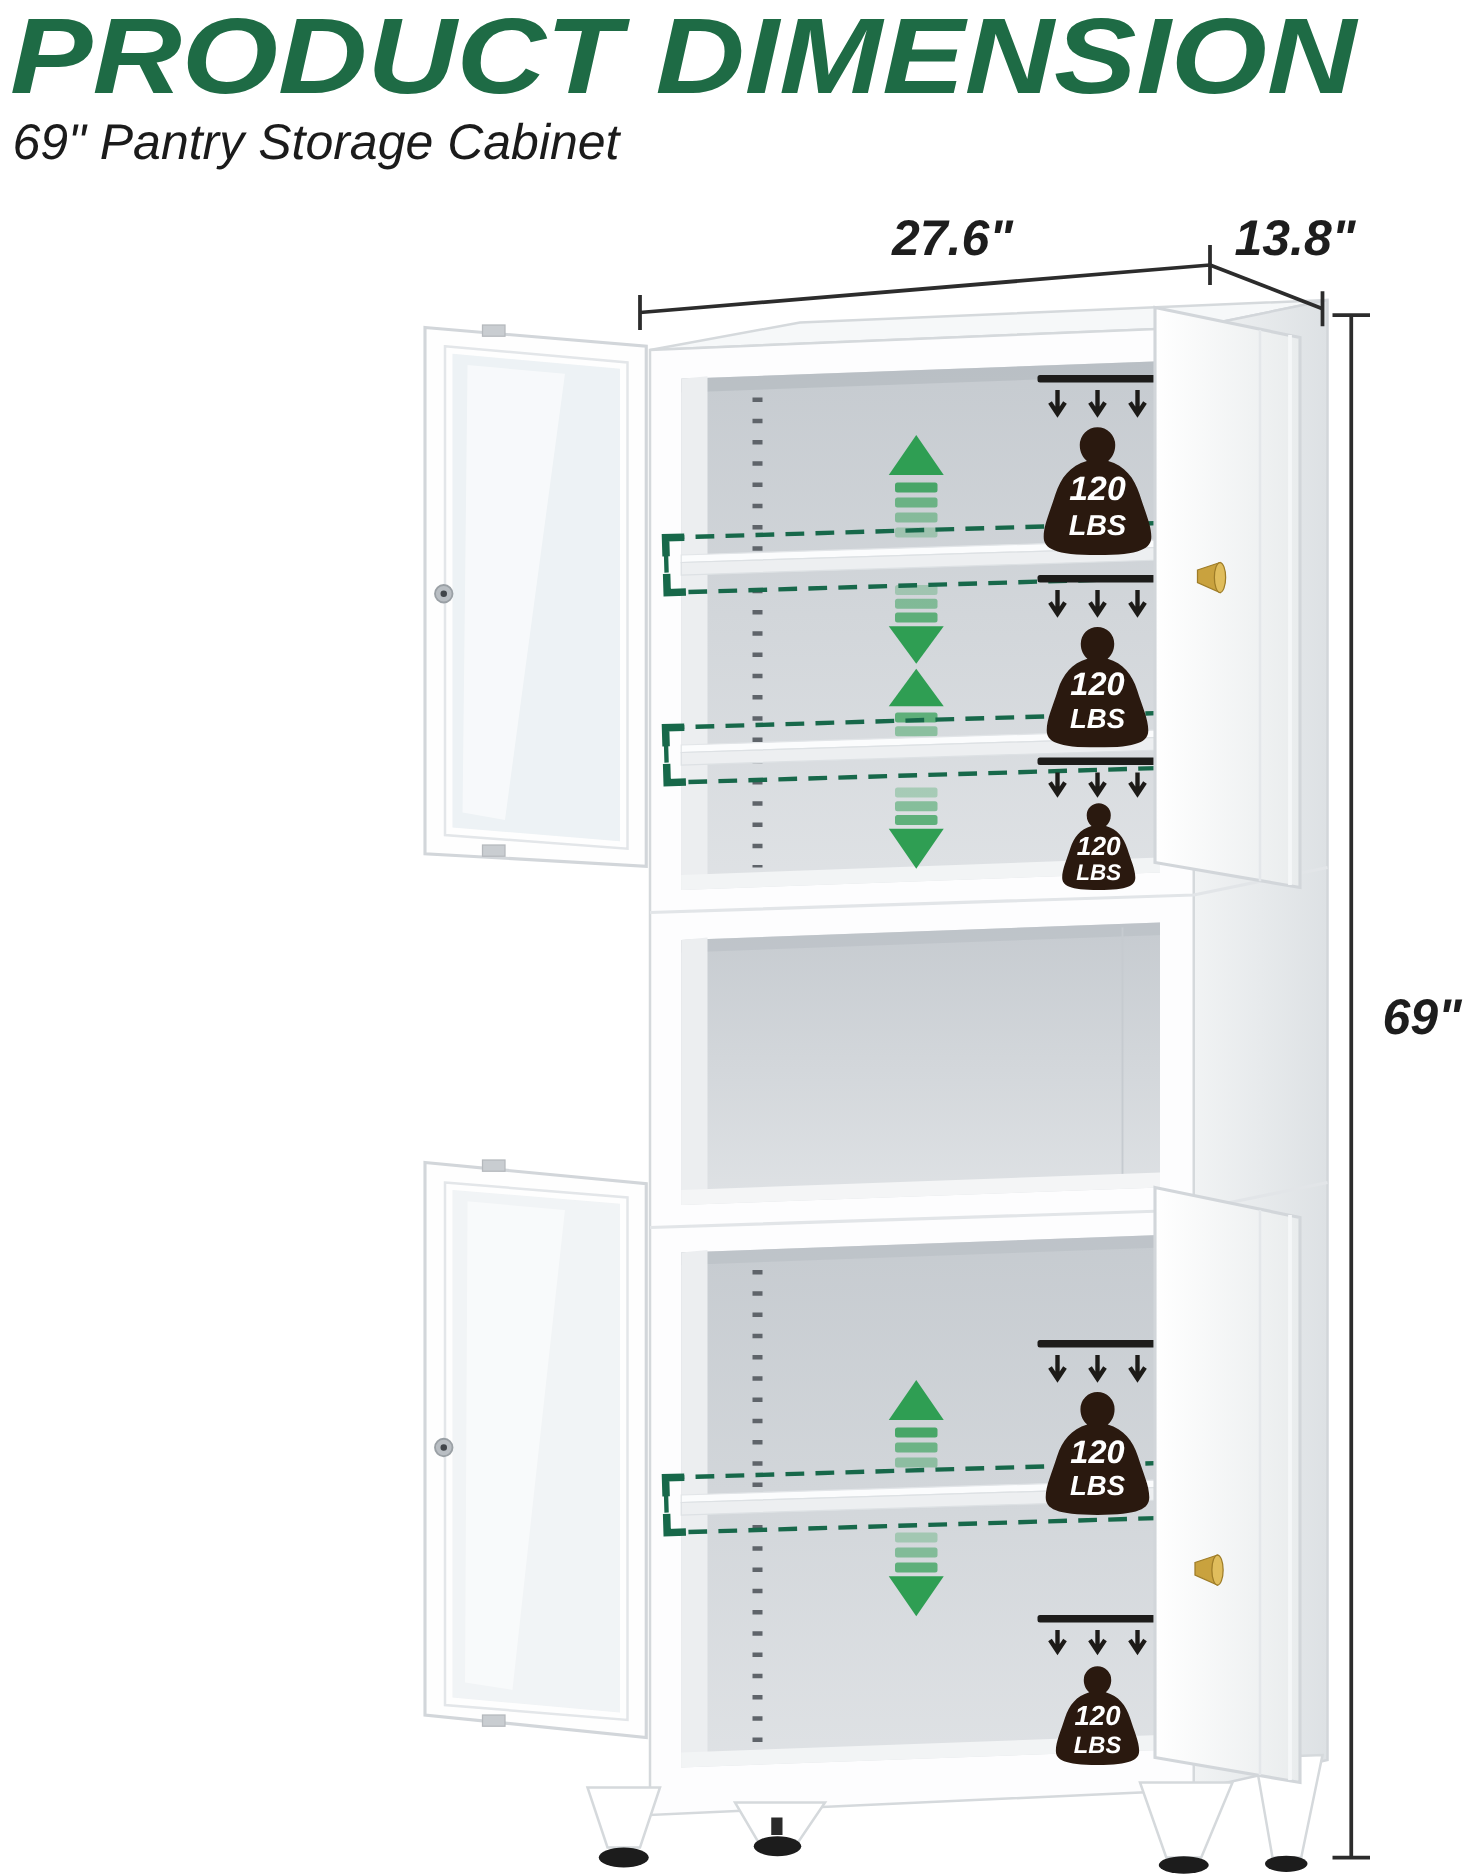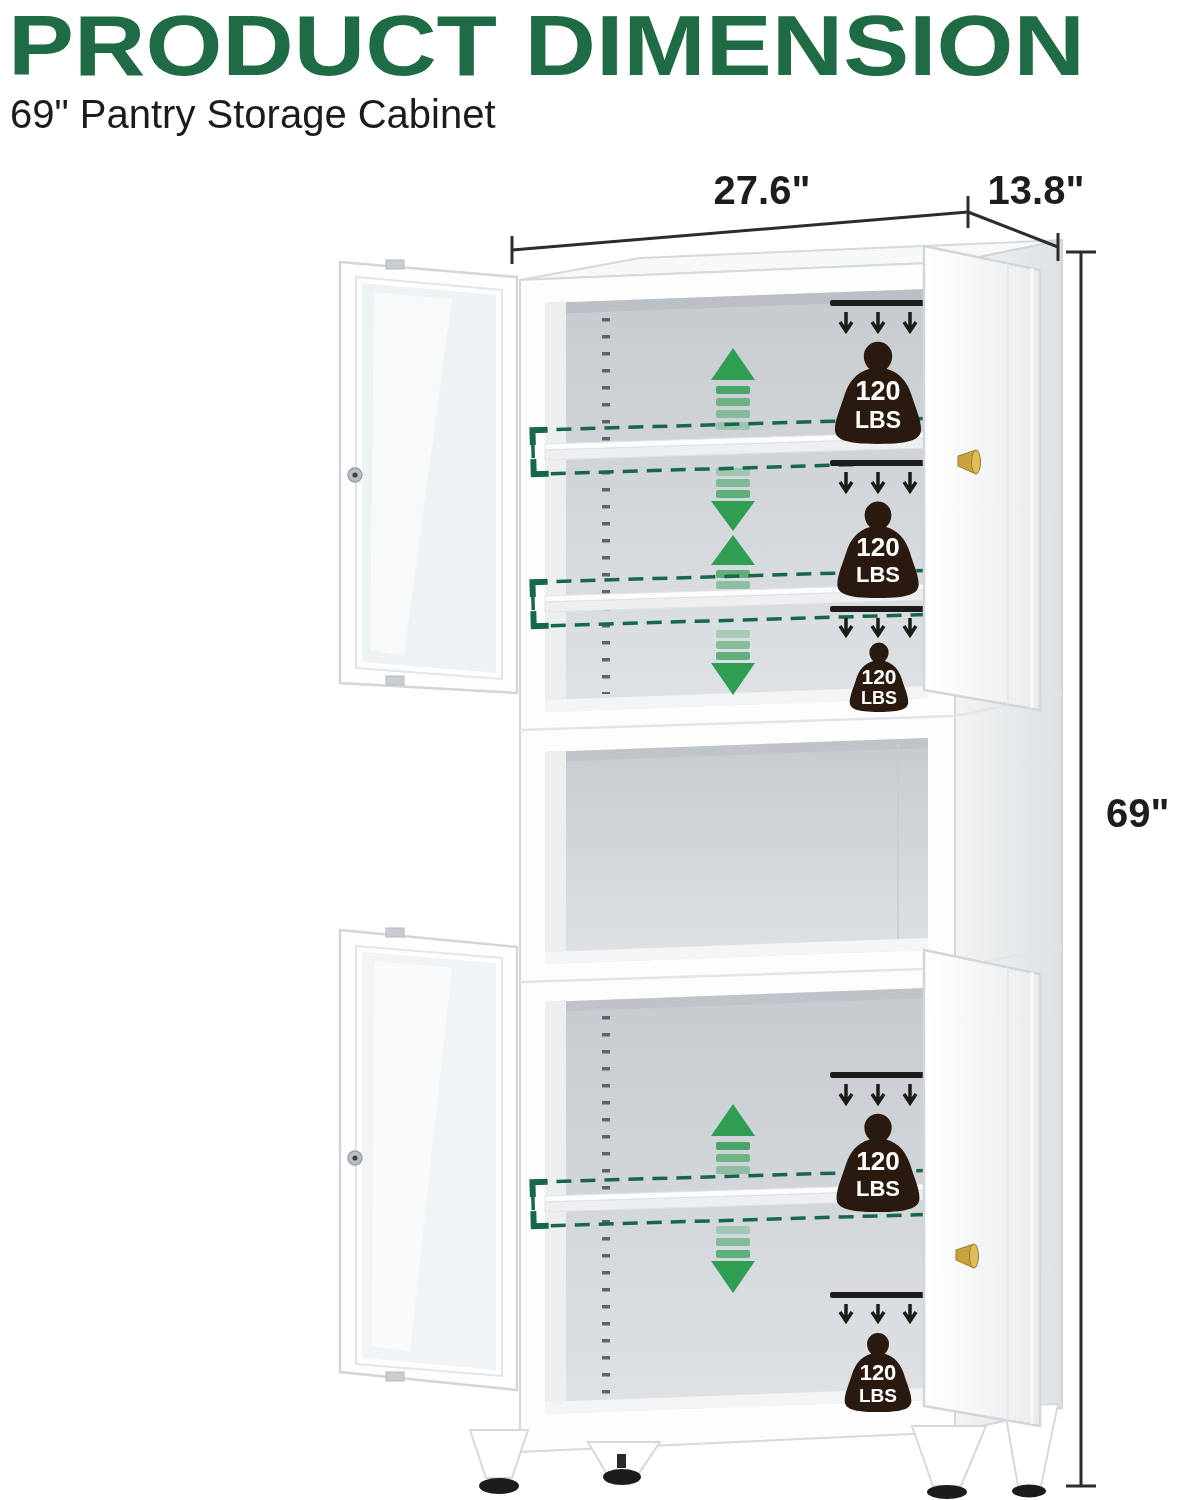--- a/index.html
+++ b/index.html
@@ -1,18 +1,18 @@
 <!DOCTYPE html>
 <html><head>
 <meta charset="utf-8">
 <style>
   html,body{margin:0;padding:0;background:#ffffff;}
   body{width:1181px;height:1500px;position:relative;overflow:hidden;
        font-family:"Liberation Sans",sans-serif;}
-  .stage{position:absolute;inset:0;width:1181px;height:1500px;}
+  .stage{position:absolute;inset:0;width:1181px;height:1500px;font-style:italic;}
   .title{
     position:absolute;left:8px;top:-4px;
     font-size:86px;font-weight:bold;color:#1e6b45;
     letter-spacing:0px;white-space:nowrap;
     transform:scaleX(1.15);transform-origin:left top;
   }
   .subtitle{
     position:absolute;left:10px;top:92px;
     font-size:40px;font-weight:400;color:#1b1b1b;white-space:nowrap;
   }

